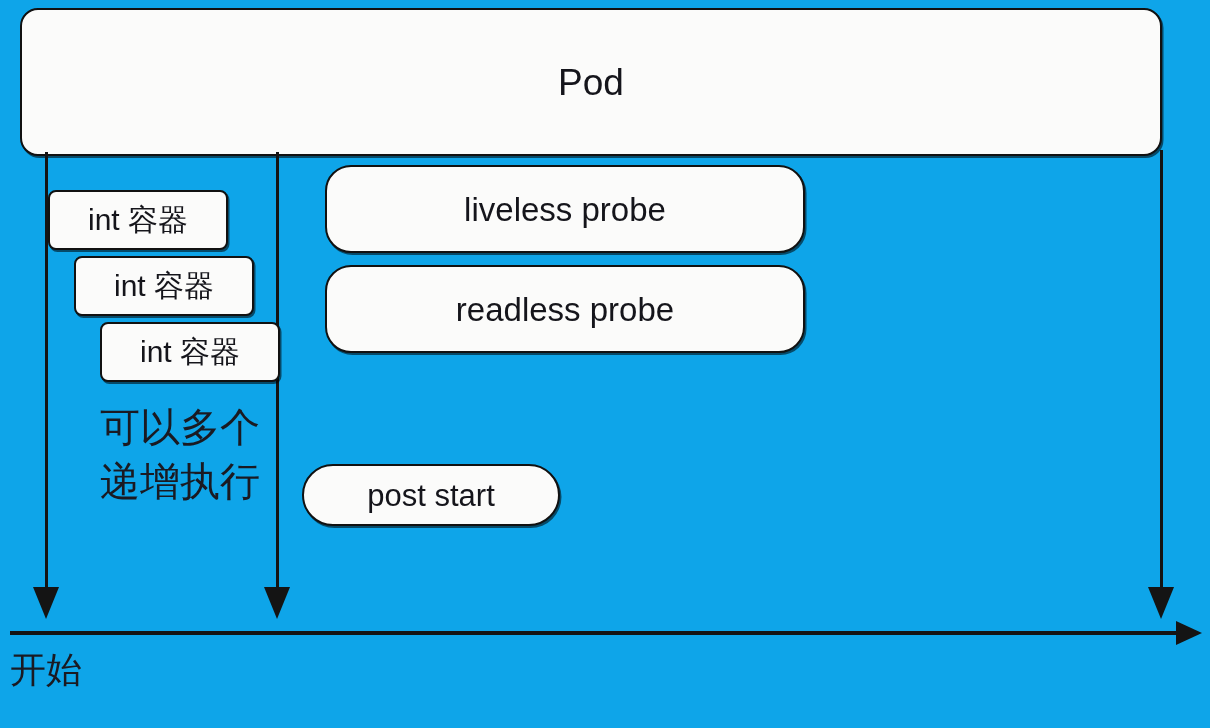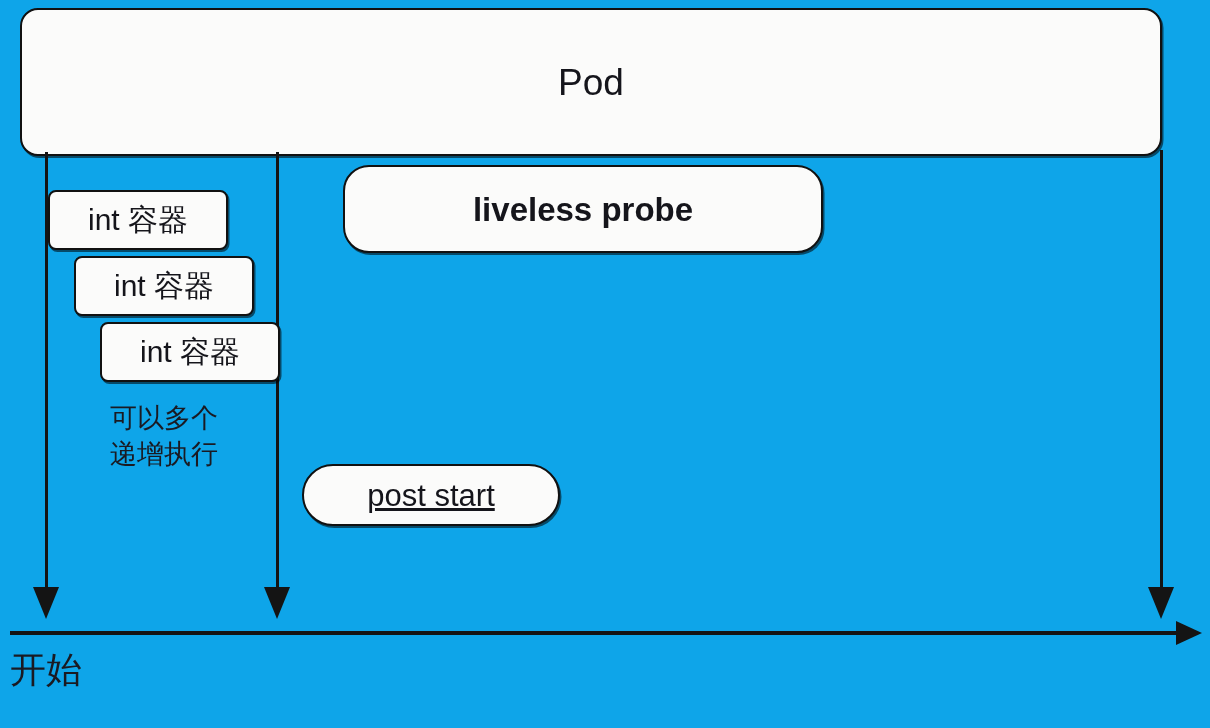--- a/index.html
+++ b/index.html
@@ -36,25 +36,25 @@
     top: 8px;
     width: 1142px;
     height: 148px;
     border-radius: 18px;
     font-size: 37px;
   }
   .probe-box {
     border-radius: 26px;
     font-size: 33px;
   }
-  .liveless-box  { left: 343px; top: 165px; width: 480px; height: 88px; font-weight: bold; }
+  .liveless-box  { left: 325px; top: 165px; width: 480px; height: 88px; }
   .readless-box  { left: 325px; top: 265px; width: 480px; height: 88px; }
   .prestop-box   { left: 902px; top: 256px; width: 260px; height: 60px; border-radius: 30px; font-size: 31px; }
   .main-box      { left: 272px; top: 364px; width: 890px; height: 62px; border-radius: 31px; font-size: 32px; }
-  .poststart-box { left: 302px; top: 464px; width: 258px; height: 62px; border-radius: 31px; font-size: 31px; text-decoration: underline; }
+  .poststart-box { left: 302px; top: 464px; width: 258px; height: 62px; border-radius: 31px; font-size: 31px; }
 
   .init-box {
     border-radius: 8px;
     font-size: 30px;
     width: 180px;
     height: 60px;
     background: #fbfbfa;
     z-index: 5;
   }
   .init-1 { left: 48px;  top: 190px; }
@@ -101,25 +101,25 @@
     height: 0;
     border-top: 12px solid transparent;
     border-bottom: 12px solid transparent;
     border-left: 26px solid #141414;
   }
 
   
   .note {
     position: absolute;
     color: #1a1a22;
-    font-size: 27px;
+    font-size: 40px;
     line-height: 1.35;
-    text-align: center;
+    text-align: right;
     white-space: pre-line;
-    font-family: Liberation Serif, serif;
+    font-family: Liberation Sans, sans-serif;
   }
   .note-multi { left: 68px; top: 400px; width: 192px; }
 
   .axis-label {
     position: absolute;
     color: #1a1a22;
     font-size: 36px;
     font-family: "DejaVu Sans", "Liberation Sans", sans-serif;
   }
   .label-start { left: 10px;   top: 634px; margin-top: 12px; }
@@ -143,20 +143,21 @@
 
   <div class="box init-box init-1">int 容器</div>
   <div class="box init-box init-2">int 容器</div>
   <div class="box init-box init-3">int 容器</div>
 
   <div class="note note-multi">可以多个
 递增执行</div>
 
   <div class="box probe-box liveless-box">liveless probe</div>
 
+  <div class="box probe-box readless-box">readless probe</div>
 
 
 
   <div class="box poststart-box">post start</div>
 
   <div class="timeline"></div>
   <div class="timeline-head"></div>
 
   <div class="axis-label label-start">开始</div>
 

